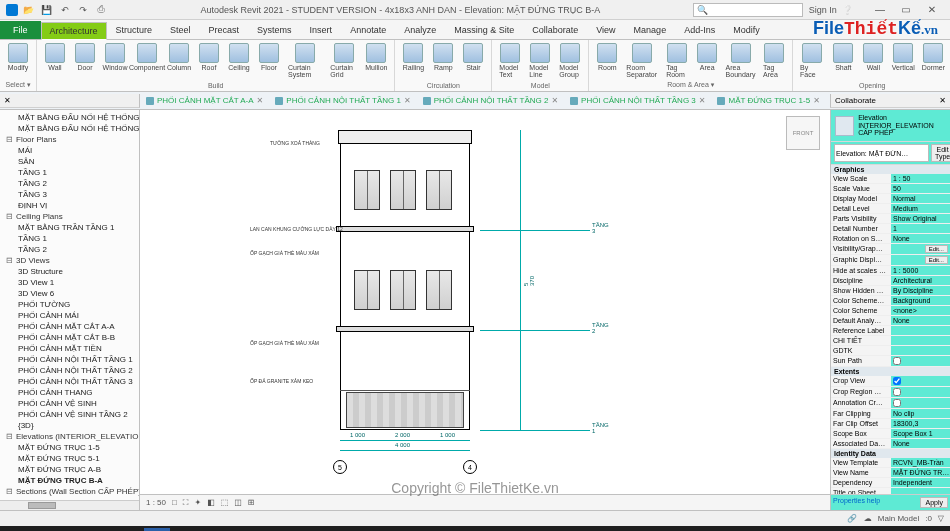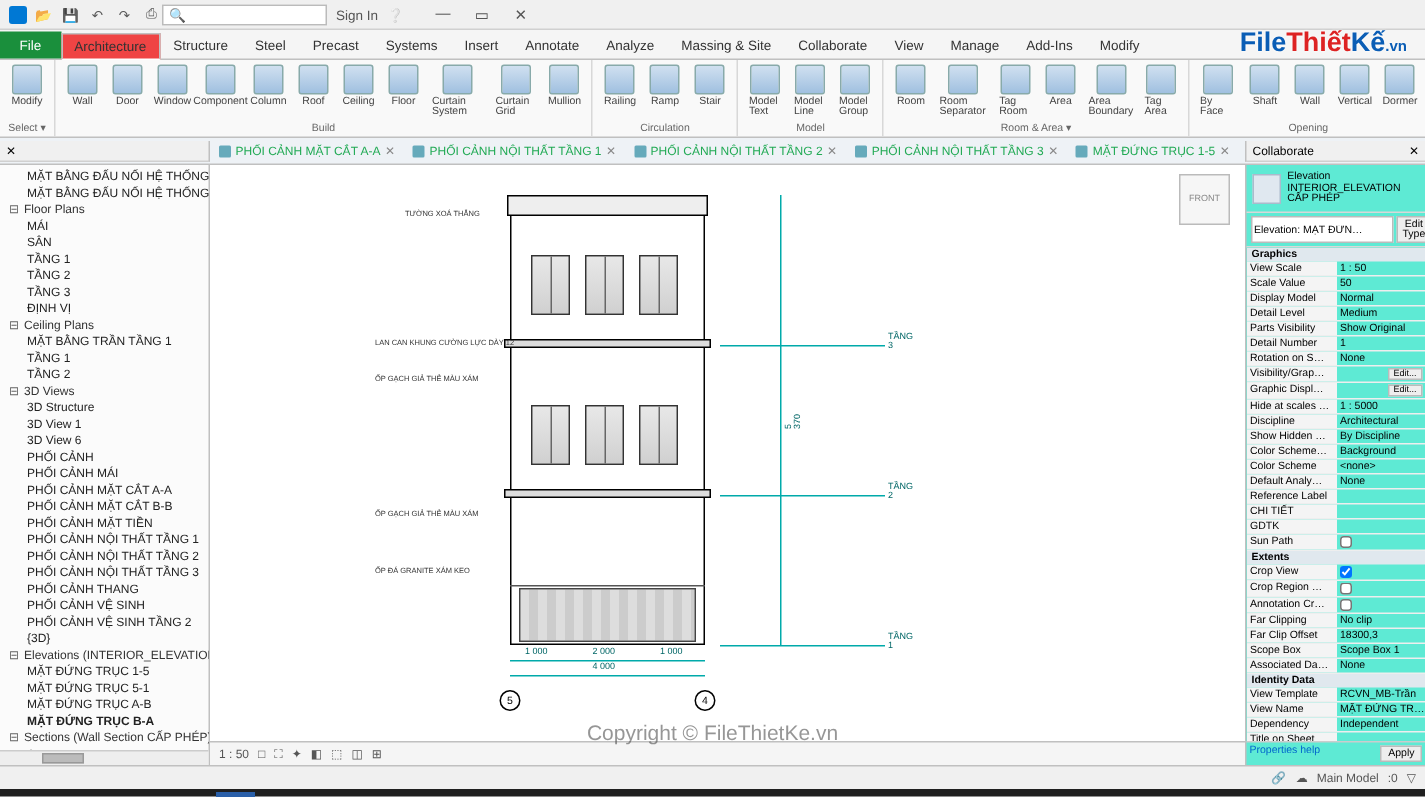--- a/index.html
+++ b/index.html
@@ -12,21 +12,21 @@
 .qa-icon { width: 14px; height: 14px; display: inline-flex; align-items: center; justify-content: center; color: #555; font-size: 9px; }
 .titlebar-center { flex: 1; text-align: center; color: #555; font-size: 9px; }
 .titlebar-right { display: flex; align-items: center; gap: 6px; padding-right: 6px; font-size: 9px; color: #555; }
 .win-btns { display: flex; gap: 2px; margin-left: 8px; }
 .win-btn { width: 24px; height: 18px; display: flex; align-items: center; justify-content: center; font-size: 10px; }
 
 
 .menutabs { height: 20px; background: #f5f5f5; display: flex; align-items: flex-end; border-bottom: 1px solid #c0c0c0; }
 .menutab { padding: 3px 8px; font-size: 9px; color: #333; border: 1px solid transparent; }
 .menutab.file { background: #1a8f3c; color: #fff; padding: 3px 12px; }
-.menutab.active { background: #ef4444; border: 1px solid #c0c0c0; border-bottom: 1px solid #fff; margin-bottom: -1px; }
+.menutab.active { background: #84cc16; border: 1px solid #c0c0c0; border-bottom: 1px solid #fff; margin-bottom: -1px; }
 
 
 .ribbon { height: 52px; background: #f9f9f9; display: flex; border-bottom: 1px solid #c0c0c0; }
 .ribbon-group { display: flex; flex-direction: column; border-right: 1px solid #d8d8d8; padding: 2px 4px; }
 .ribbon-btns { display: flex; gap: 2px; flex: 1; align-items: flex-start; }
 .ribbon-btn { display: flex; flex-direction: column; align-items: center; padding: 1px 3px; font-size: 8px; color: #444; min-width: 28px; }
 .ribbon-icon { width: 20px; height: 20px; background: linear-gradient(#d0e0f0, #a0c0e0); border: 1px solid #8aa; border-radius: 2px; margin-bottom: 1px; }
 .ribbon-label { text-align: center; color: #666; font-size: 7px; padding-top: 1px; }
 
 
@@ -87,38 +87,39 @@
 .statusbar { height: 16px; background: #f0f0f0; border-top: 1px solid #c0c0c0; display:flex; align-items:center; font-size:8px; color:#555; padding:0 6px; gap:8px; }
 .statusbar .right { margin-left:auto; display:flex; gap:6px; align-items:center; }
 
 
 .taskbar { height: 23px; background:#1f1f1f; display:flex; align-items:center; padding:0 4px; gap:2px; }
 .task-item { width:26px; height:20px; display:flex; align-items:center; justify-content:center; color:#ddd; font-size:10px; }
 .task-clock { margin-left:auto; color:#ddd; font-size:8px; text-align:right; line-height:1; padding-right:4px; }
 
 
 .watermark-logo { position:absolute; top:18px; right:12px; font-size:18px; font-weight:bold; color:#0a5db5; text-shadow:0 0 2px #fff; pointer-events:none; }
-.watermark-logo span.red { color:#d22; }
+.watermark-logo span.red { color:#d22;font-family:Liberation Mono, monospace; }
 .watermark-copy { position:absolute; left:50%; top:480px; transform:translateX(-50%); font-size:14px; color:rgba(80,80,80,0.6); pointer-events:none; }
 
 .scrollbar-h { height:10px; background:#eee; border-top:1px solid #ccc; position:relative; }
 .scrollbar-h .thumb { position:absolute; left:20%; width:20%; top:1px; bottom:1px; background:#bbb; border:1px solid #999; }
 </style>
 </head>
 <body>
 
 <div class="titlebar">
   <div class="titlebar-left">
     <span class="titlebar-icon"></span>
     <span class="qa-icon">📂</span>
     <span class="qa-icon">💾</span>
     <span class="qa-icon">↶</span>
     <span class="qa-icon">↷</span>
     <span class="qa-icon">⎙</span>
   </div>
+  <div class="titlebar-center">Autodesk Revit 2021 - STUDENT VERSION - 4x18x3 ANH DAN - Elevation: MẶT ĐỨNG TRỤC B-A</div>
   <div class="titlebar-right">
     <span style="border:1px solid #bbb;padding:1px 4px;background:#fff;width:110px;">🔍</span>
     <span>Sign In</span>
     <span>❔</span>
     <div class="win-btns">
       <span class="win-btn">—</span>
       <span class="win-btn">▭</span>
       <span class="win-btn">✕</span>
     </div>
   </div>
@@ -343,21 +344,21 @@
         <div class="pb-node lvl1"><span>TẦNG 3</span></div>
         <div class="pb-node lvl1"><span>ĐỊNH VỊ</span></div>
         <div class="pb-node cat"><span class="pb-exp">⊟</span><span>Ceiling Plans</span></div>
         <div class="pb-node lvl1"><span>MẶT BẰNG TRẦN TẦNG 1</span></div>
         <div class="pb-node lvl1"><span>TẦNG 1</span></div>
         <div class="pb-node lvl1"><span>TẦNG 2</span></div>
         <div class="pb-node cat"><span class="pb-exp">⊟</span><span>3D Views</span></div>
         <div class="pb-node lvl1"><span>3D Structure</span></div>
         <div class="pb-node lvl1"><span>3D View 1</span></div>
         <div class="pb-node lvl1"><span>3D View 6</span></div>
-        <div class="pb-node lvl1"><span>PHỐI CẢNH</span></div>
+        <div class="pb-node lvl1"><span>PHỐI TƯỜNG</span></div>
         <div class="pb-node lvl1"><span>PHỐI CẢNH MÁI</span></div>
         <div class="pb-node lvl1"><span>PHỐI CẢNH MẶT CẮT A-A</span></div>
         <div class="pb-node lvl1"><span>PHỐI CẢNH MẶT CẮT B-B</span></div>
         <div class="pb-node lvl1"><span>PHỐI CẢNH MẶT TIỀN</span></div>
         <div class="pb-node lvl1"><span>PHỐI CẢNH NỘI THẤT TẦNG 1</span></div>
         <div class="pb-node lvl1"><span>PHỐI CẢNH NỘI THẤT TẦNG 2</span></div>
         <div class="pb-node lvl1"><span>PHỐI CẢNH NỘI THẤT TẦNG 3</span></div>
         <div class="pb-node lvl1"><span>PHỐI CẢNH THANG</span></div>
         <div class="pb-node lvl1"><span>PHỐI CẢNH VỆ SINH</span></div>
         <div class="pb-node lvl1"><span>PHỐI CẢNH VỆ SINH TẦNG 2</span></div>
@@ -612,15 +613,15 @@
   <div class="task-item" style="color:#f5c04a;">📁</div>
   <div class="task-item" style="color:#3a9;">◉</div>
   <div class="task-item" style="background:#2a5fa8;color:#fff;font-size:8px;">R</div>
   <div class="task-clock">
     <div>11:23 CH</div>
 
   </div>
 </div>
 
 <div class="watermark-logo">
-  <span>File</span><span class="red">Thiết</span><span>Kế</span><span style="font-size:10px;">.vn</span>
+  <span>File</span><span class="red">Thiết</span><span>Kế</span><span style="font-size:13px;font-family:Liberation Serif, serif;">.vn</span>
 </div>
 <div class="watermark-copy">Copyright © FileThietKe.vn</div>
 
 </body></html>

